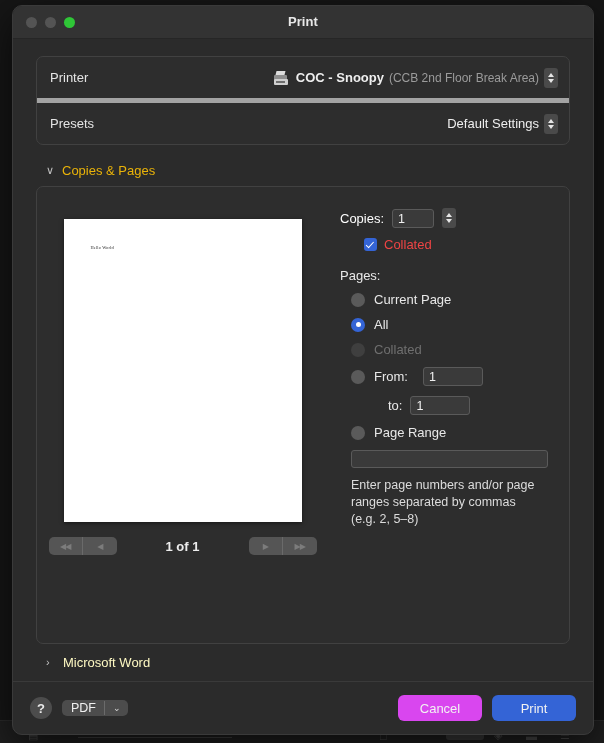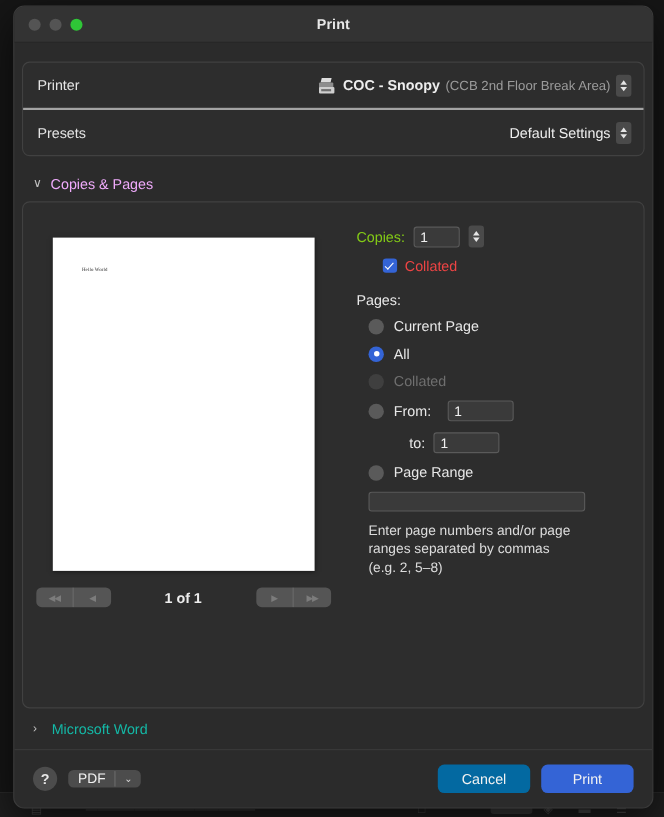--- a/index.html
+++ b/index.html
@@ -66,40 +66,40 @@
     position: absolute; left: 0; right: 0; top: 8px;
     text-align: center;
     color: #e8e8e8;
     font-size: 13px;
     font-weight: bold;
     letter-spacing: .1px;
   }
 
   .body {
     flex: 1 1 auto;
-    padding: 0 7px;
+    padding: 0 23px;
     display: flex;
     flex-direction: column;
     overflow: hidden;
   }
 
   
   .topbox {
     margin-top: 17px;
     border: 1px solid #414141;
     border-radius: 7px;
     background: #2d2d2d;
   }
   .toprow {
     height: 41px;
     display: flex;
     align-items: center;
     padding: 0 11px 0 13px;
   }
-  .toprow + .toprow { border-top: 2px solid #a3a3a3; }
+  .toprow + .toprow { border-top: 5px solid #a3a3a3; }
   .toprow .lbl {
     color: #e4e4e4;
     font-size: 13px;
     flex: 0 0 auto;
   }
   .toprow .val {
     margin-left: auto;
     display: flex;
     align-items: center;
     gap: 5px;
@@ -161,21 +161,21 @@
 
   
   .section-head {
     display: flex; align-items: center; gap: 7px;
     margin: 18px 0 8px 10px;
   }
   .chev {
     color: #c2c2c2; font-size: 11px; line-height: 1;
     width: 9px; display: inline-block;
   }
-  .section-title { color: #f0abfc; font-size: 13px; text-align: right; }
+  .section-title { color: #eab308; font-size: 13px; text-align: right; }
 
   
   .panel {
     border: 1px solid #414141;
     border-radius: 7px;
     background: #2d2d2d;
     flex: 1 1 auto;
     display: flex;
     min-height: 0;
     padding: 14px 0 0 0;
@@ -255,21 +255,21 @@
     transform: rotate(42deg);
   }
 
   
   .opts-col {
     flex: 1 1 auto;
     padding: 7px 10px 0 14px;
     min-width: 0;
   }
   .row { display: flex; align-items: center; margin-bottom: 9px; }
-  .row .rlabel { color: #84cc16; font-size: 13px; }
+  .row .rlabel { color: #ffffff; font-size: 13px; }
   .field {
     background: #3a3a3a;
     border: 1px solid #5a5a5a;
     border-radius: 3px;
     color: #f0f0f0;
     font-size: 12.5px;
     height: 19px;
     line-height: 19px;
     padding: 0 5px;
     box-sizing: border-box;
@@ -337,21 +337,21 @@
     max-width: 186px;
   }
 
   
   .msword-row {
     display: flex; align-items: center; gap: 8px;
     height: 37px;
     padding-left: 10px;
     flex: 0 0 auto;
   }
-  .msword-row .mlabel { color: #14b8a6; font-size: 13px; }
+  .msword-row .mlabel { color: #fef9c3; font-size: 13px; }
 
   .footer {
     border-top: 1px solid #3a3a3a;
     height: 52px;
     display: flex; align-items: center;
     padding: 0 17px;
     gap: 10px;
     flex: 0 0 auto;
   }
   .help-btn {
@@ -380,21 +380,21 @@
   }
   .spacer { flex: 1 1 auto; }
   .btn {
     height: 26px;
     min-width: 84px;
     border-radius: 6px;
     display: flex; align-items: center; justify-content: center;
     font-size: 13px;
     color: #f2f2f2;
   }
-  .btn.cancel { background: #0369a1; }
+  .btn.cancel { background: #d946ef; }
   .btn.print { background: #3464d6; }
 </style>
 </head>
 <body>
 
 <div class="desktop">
   <div class="bg-window">
     <span class="bg-glyph" style="left:28px;">▤</span>
     <span class="bg-glyph" style="left:78px;">――――――――――――――</span>
     <span class="bg-glyph" style="left:380px;">□</span>

